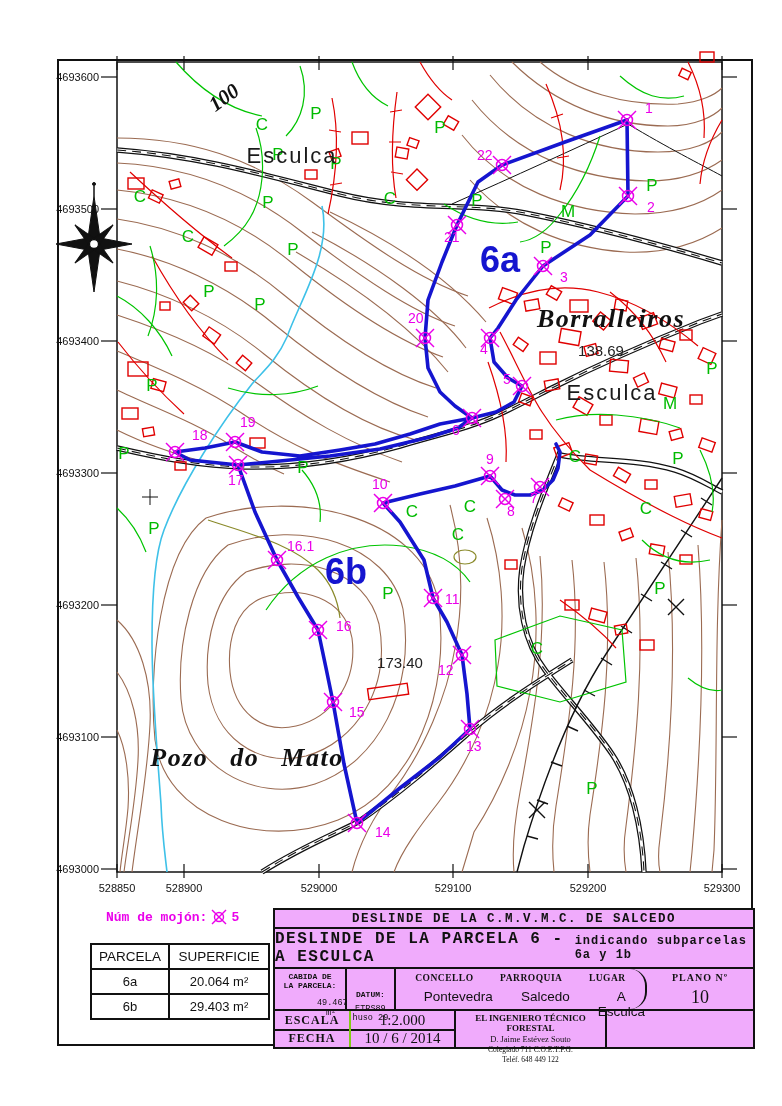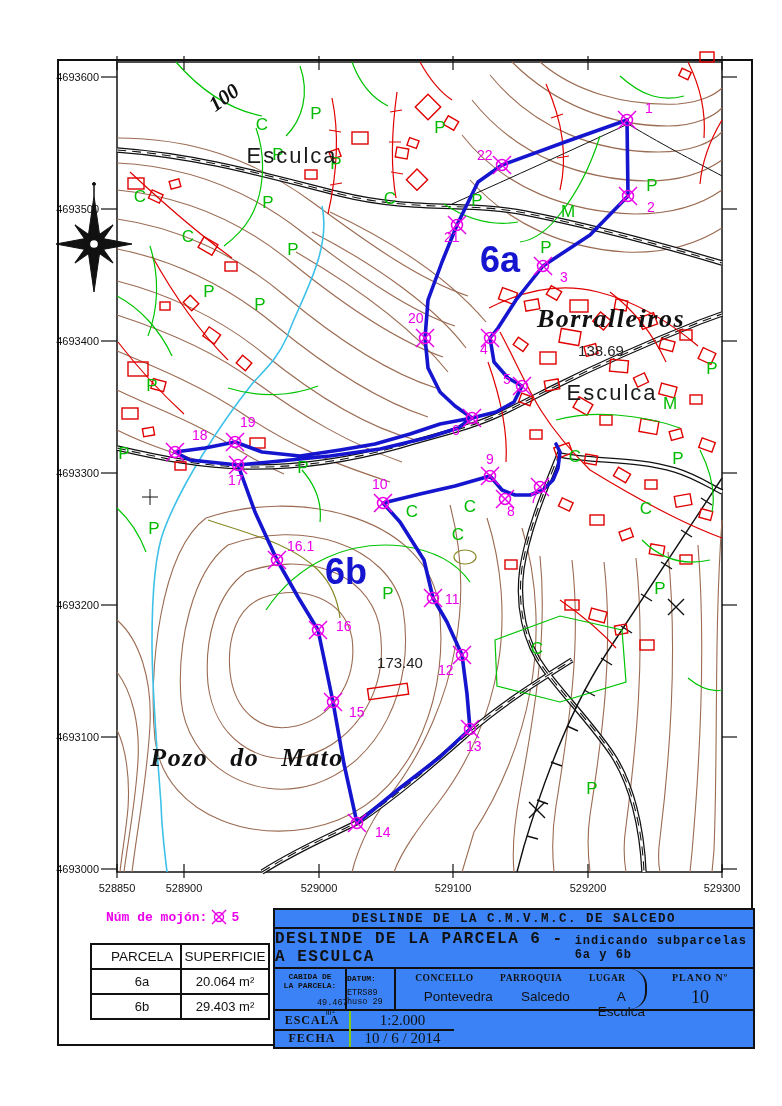--- a/index.html
+++ b/index.html
@@ -17,40 +17,40 @@
   .vlab{font:14px "Liberation Sans",sans-serif;fill:#ea00ea;}
   .tick{stroke:#111;stroke-width:1.2;}
   .boundary{fill:none;stroke:#1515cf;stroke-width:3.6;stroke-linejoin:round;stroke-linecap:round;}
   .vmark{stroke:#ea00ea;stroke-width:1.5;fill:none;}
 
   
   .legend{position:absolute;left:106px;top:908px;display:flex;align-items:center;gap:2px;
           font:700 13px "Liberation Mono",monospace;color:#ea00ea;text-align:right;}
   
   .ptable{position:absolute;left:90px;top:943px;width:180px;font:13px "Liberation Sans",sans-serif;color:#111;}
-  .prow{display:flex;border:2px solid #111;margin-top:-2px;padding-left:12px;}
+  .prow{display:flex;border:2px solid #111;margin-top:-2px;}
   .prow:first-child{margin-top:0;}
   .pc1{width:76px;border-right:2px solid #111;text-align:center;padding:4px 0;}
   .pc2{flex:1;text-align:center;padding:4px 0;border-radius:9px;}
   .phead{font-size:13.5px;}
 
   
   .tblock{position:absolute;left:273px;top:908px;width:482px;color:#111;}
-  .tb{border:2px solid #111;box-sizing:border-box;background:#3b82f6;}
+  .tb{border:2px solid #111;box-sizing:border-box;background:#f0abfc;}
   .tb-r1{height:21px;display:flex;align-items:center;justify-content:center;
          font:700 12.5px "Liberation Mono",monospace;letter-spacing:1.5px;}
   .tb-r2{margin-top:-2px;height:42px;display:flex;flex-direction:row;align-items:center;justify-content:center;}
   .tb-r2 .l2{font:700 16px "Liberation Mono",monospace;letter-spacing:1.5px;}
   .tb-r2 .l3{font:700 12px "Liberation Mono",monospace;letter-spacing:1px;}
   .tb-r3{margin-top:-2px;height:44px;display:flex;}
   .cell{border-right:2px solid #111;box-sizing:border-box;}
   .cell:last-child{border-right:none;}
   .cab{width:72px;text-align:center;font:700 8px "Liberation Mono",monospace;padding-top:3px;}
   .cab .v{font:8.5px "Liberation Mono",monospace;margin-top:8px;margin-left:42px;}
-  .datum{width:55px;text-align:left;font:700 8px "Liberation Mono",monospace;padding-top:5px;}
+  .datum{width:55px;text-align:center;font:700 8px "Liberation Mono",monospace;padding-top:21px;}
   .datum .v{font:8.5px "Liberation Mono",monospace;font-weight:400;margin-top:6px;line-height:9px;}
   .cpl{flex:1;display:flex;border-radius:17px;}
   .cpl .sub{flex:1;text-align:center;padding-top:4px;}
   .cpl .h{font:700 9.5px "Liberation Serif",serif;letter-spacing:.5px;}
   .cpl .v{font:13.5px "Liberation Sans",sans-serif;margin-top:6px;padding-left:28px;}
   .plano{width:120px;text-align:center;padding-top:3px;}
   .plano .h{font:700 10px "Liberation Serif",serif;letter-spacing:1px;}
   .plano .v{font:18px "Liberation Serif",serif;margin-top:4px;}
   .tb-r4{margin-top:-2px;display:flex;height:40px;}
   .efcol{width:179px;display:flex;flex-direction:column;}
@@ -539,21 +539,21 @@
   <div class="prow">
     <div class="pc1">6b</div>
     <div class="pc2">29.403 m²</div>
   </div>
 </div>
 
 <div class="tblock">
   <div class="tb tb-r1">DESLINDE DE LA C.M.V.M.C. DE SALCEDO</div>
   <div class="tb tb-r2">
     <div class="l2">DESLINDE DE LA PARCELA 6 - A ESCULCA</div>
-    <div class="l3">indicando subparcelas 6a y 6b</div>
+    <div class="l3">indicando subparcelas 6a y 1b</div>
   </div>
   <div class="tb tb-r3">
     <div class="cell cab">
       <div>CABIDA DE</div>
       <div>LA PARCELA:</div>
       <div class="v">49.467 m²</div>
     </div>
     <div class="cell datum">
       <div>DATUM:</div>
       <div class="v">
@@ -584,17 +584,23 @@
     <div class="efcol">
       <div class="efrow">
         <div class="eflab">ESCALA</div>
         <div class="efval">1:2.000</div>
       </div>
       <div class="efrow">
         <div class="eflab">FECHA</div>
         <div class="efval">10 / 6 / 2014</div>
       </div>
     </div>
+    <div class="eng">
+      <div class="e1">EL INGENIERO TÉCNICO FORESTAL</div>
+      <div class="e2">D. Jaime Estévez Souto</div>
+      <div class="e3">Colegiado 711 C.O.E.T.F.G.</div>
+      <div class="e4">Teléf. 648 449 122</div>
+    </div>
     <div class="emptycell"></div>
   </div>
 </div>
 
 </div>
 
 </body></html>

